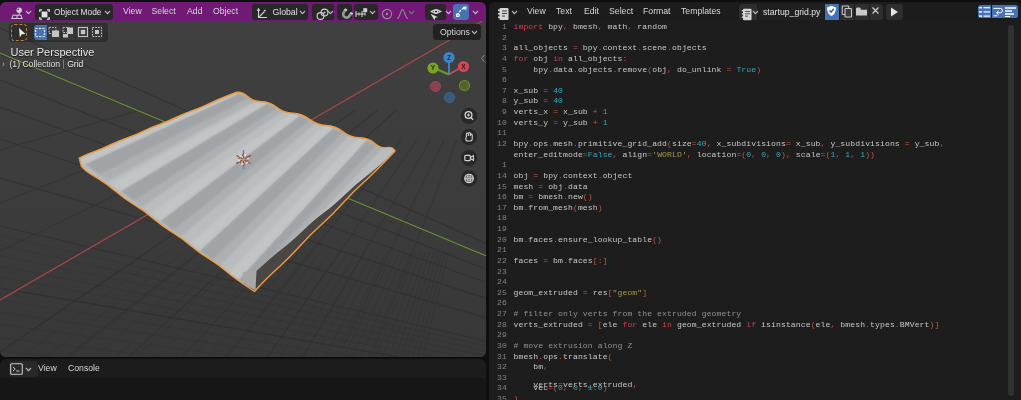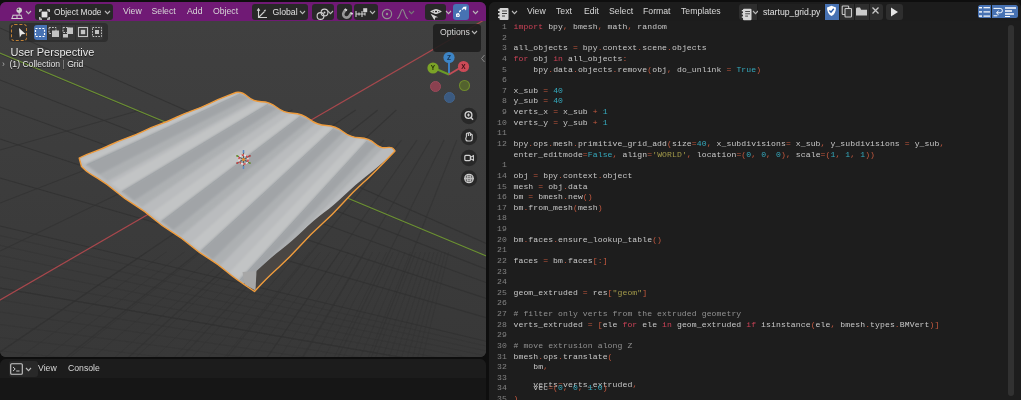--- a/index.html
+++ b/index.html
@@ -257,21 +257,21 @@
           <rect x="3.8" y="3.8" width="4.4" height="4.4" fill="#c4c4c4"></rect>
         </svg>
       </div>
       <div style="position:absolute;left:90.3px;top:3.5px;width:13.2px;height:15px;background:#383838;border-radius:0 3px 3px 0;">
         <svg width="12" height="13" viewBox="0 0 12 13" style="position:absolute;left:0.5px;top:1px">
           <rect x="1.5" y="1.5" width="9" height="9" fill="none" stroke="#c4c4c4" stroke-width="1" stroke-dasharray="1.6 1.2"></rect>
           <rect x="4" y="4" width="4" height="4" fill="#c4c4c4"></rect>
         </svg>
       </div>
 
-    <div class="abs" style="left:433px;top:2.5px;width:48px;height:28px;background:rgba(30,30,30,0.9);border-radius:3.5px">
+    <div class="abs" style="left:433px;top:2.5px;width:48px;height:16px;background:rgba(30,30,30,0.9);border-radius:3.5px">
       <span style="position:absolute;left:7px;top:3px;font-size:8.7px;color:#d5d5d5">Options</span>
       <svg style="position:absolute;left:38px;top:6px" width="7.0" height="5.0" viewBox="0 0 7 5">
           <path d="M1 1 L3.5 3.6 L6 1" stroke="#b9b9b9" stroke-width="1.1" fill="none"></path>
         </svg>
     </div>
   </div>
   <div id="vph">
     <svg style="position:absolute;left:10px;top:5px" width="14" height="13" viewBox="0 0 14 13">
 <g stroke="#d0d0d0" stroke-width="1" fill="none">
 <path d="M1.5 11.5 L12.5 11.5 M2.5 8.2 L11.5 8.2 M3.2 8.2 L1.8 11.5 M7 8.2 L7 11.5 M10.8 8.2 L12.2 11.5"></path>

